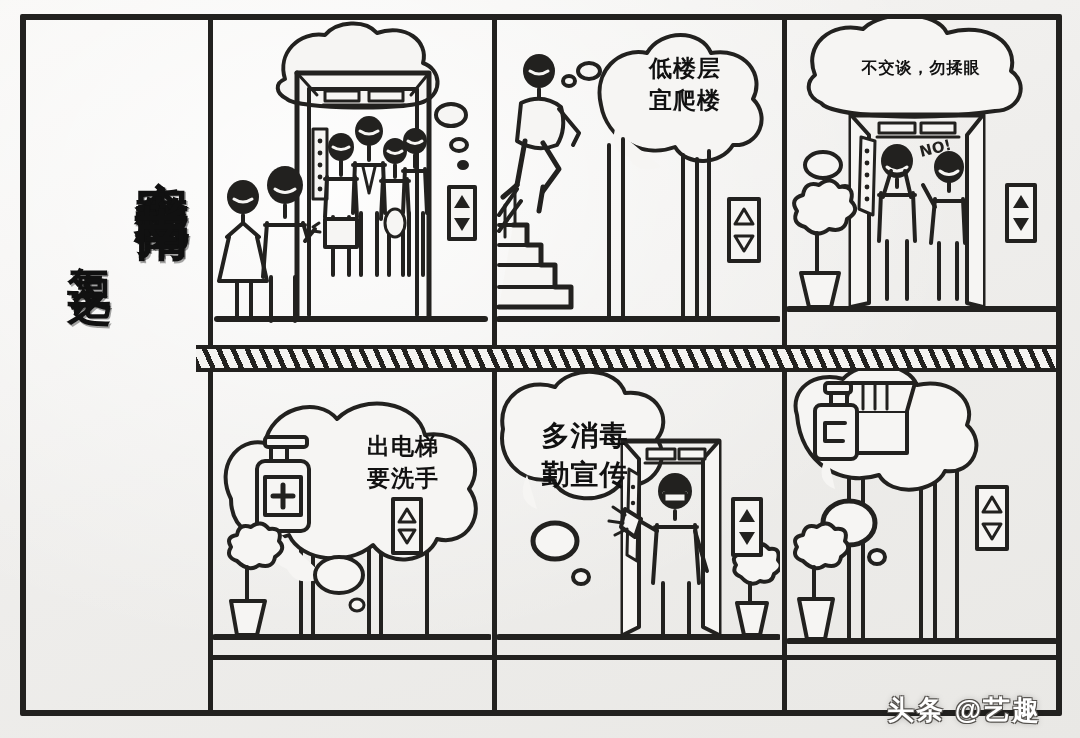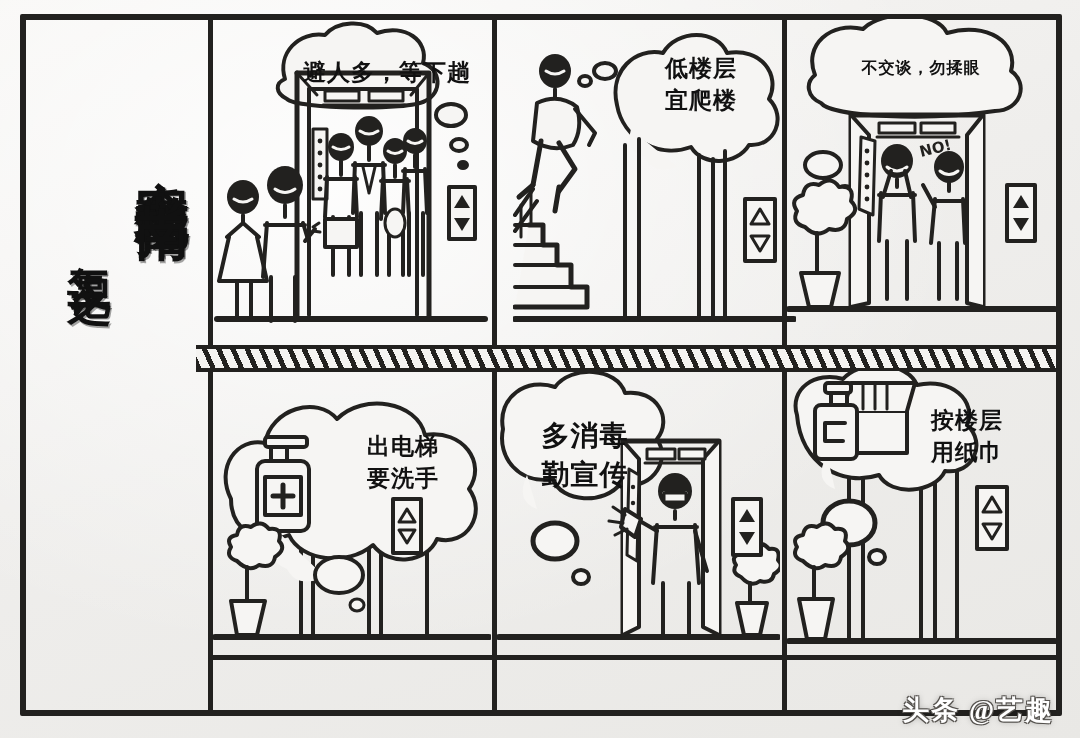--- a/index.html
+++ b/index.html
@@ -115,26 +115,26 @@
     font-family: "DejaVu Sans", "Liberation Sans", sans-serif;
     line-height: 1.38;
     white-space: pre-line;
     letter-spacing: 1px;
     text-align: center;
   }
 
   
   #watermark {
     position: absolute;
-    right: 26px;
+    right: 39px;
     bottom: 10px;
     font-size: 27px;
     font-weight: 700;
     color: #ffffff;
-    font-family: Liberation Serif, serif;
+    font-family: Liberation Sans, sans-serif;
     letter-spacing: 2px;
     text-shadow:
       -1px -1px 0 #55524e, 1px -1px 0 #55524e,
       -1px 1px 0 #55524e, 1px 1px 0 #55524e,
       0 0 6px rgba(0,0,0,0.35);
     white-space: nowrap;
   }
 </style>
 </head>
 <body>
@@ -222,24 +222,23 @@
         <path d="M62 170 q10 7 20 0" stroke="#f6f5f3" stroke-width="3"></path>
         <path d="M72 186 v12 M52 206 h40 M54 204 l-4 54 M90 204 l6 20 M58 258 v44 M82 258 v44" stroke-width="4"></path>
         <path d="M92 222 l10 -12" stroke-width="4"></path>
         <path d="M100 208 l6 -4 M100 212 l7 1" stroke-width="3"></path>
       </g>
 
       <rect x="236" y="168" width="26" height="52" fill="#f6f5f3" stroke-width="4"></rect>
       <path d="M249 176 l8 13 h-16 z" fill="#22211f" stroke="none"></path>
       <path d="M249 212 l8 -13 h-16 z" fill="#22211f" stroke="none"></path>
     </svg>
-    <div class="bubble-text" style="left:76px; top:38px; width:196px; font-size:23px;">避人多，等下趟</div>
-  </div>
-
-  <div class="panel" style="left:497px; top:19px; width:283px; height:326px;margin-left:16px;">
+  </div>
+
+  <div class="panel" style="left:497px; top:19px; width:283px; height:326px;">
     <svg width="283" height="326" viewBox="0 0 283 326" fill="none" stroke="#22211f" stroke-width="4" stroke-linecap="round" stroke-linejoin="round">
 
       <path d="M2 300 H281" stroke-width="6"></path>
 
       <path d="M2 288 H74 V268 H58 V246 H44 V226 H30 V206 H16" stroke-width="5" fill="#f6f5f3"></path>
       <path d="M2 268 H58 M2 246 H44 M2 226 H30 M2 206 H16" stroke-width="4"></path>
 
       <path d="M2 196 L20 170 M2 212 L24 182" stroke-width="4"></path>
       <path d="M8 186 v32 M18 174 v30" stroke-width="3"></path>
 
@@ -421,18 +420,16 @@
       <path d="M38 52 h20 M38 52 v18 M38 70 h18" stroke-width="4"></path>
 
       <path d="M16 190 q-12 -4 -6 -14 q-6 -10 6 -12 q2 -12 14 -8 q10 -8 18 2 q14 -2 10 12 q8 8 -4 16 q-2 12 -16 8 q-10 8 -22 -4 z" fill="#f6f5f3" stroke-width="4"></path>
       <path d="M27 196 v32" stroke-width="4"></path>
       <path d="M12 228 H46 L38 268 H20 Z" fill="#f6f5f3" stroke-width="4"></path>
 
       <rect x="190" y="116" width="30" height="62" fill="#f6f5f3" stroke-width="4"></rect>
       <path d="M205 126 l9 15 h-18 z" fill="none" stroke-width="3"></path>
       <path d="M205 168 l9 -15 h-18 z" fill="none" stroke-width="3"></path>
     </svg>
-    <div class="bubble-text" style="left:118px; top:34px; width:124px; font-size:23px;">按楼层
-用纸巾</div>
   </div>
 
   <div id="watermark">头条 @艺趣</div>
 </div>
 
 </body></html>

